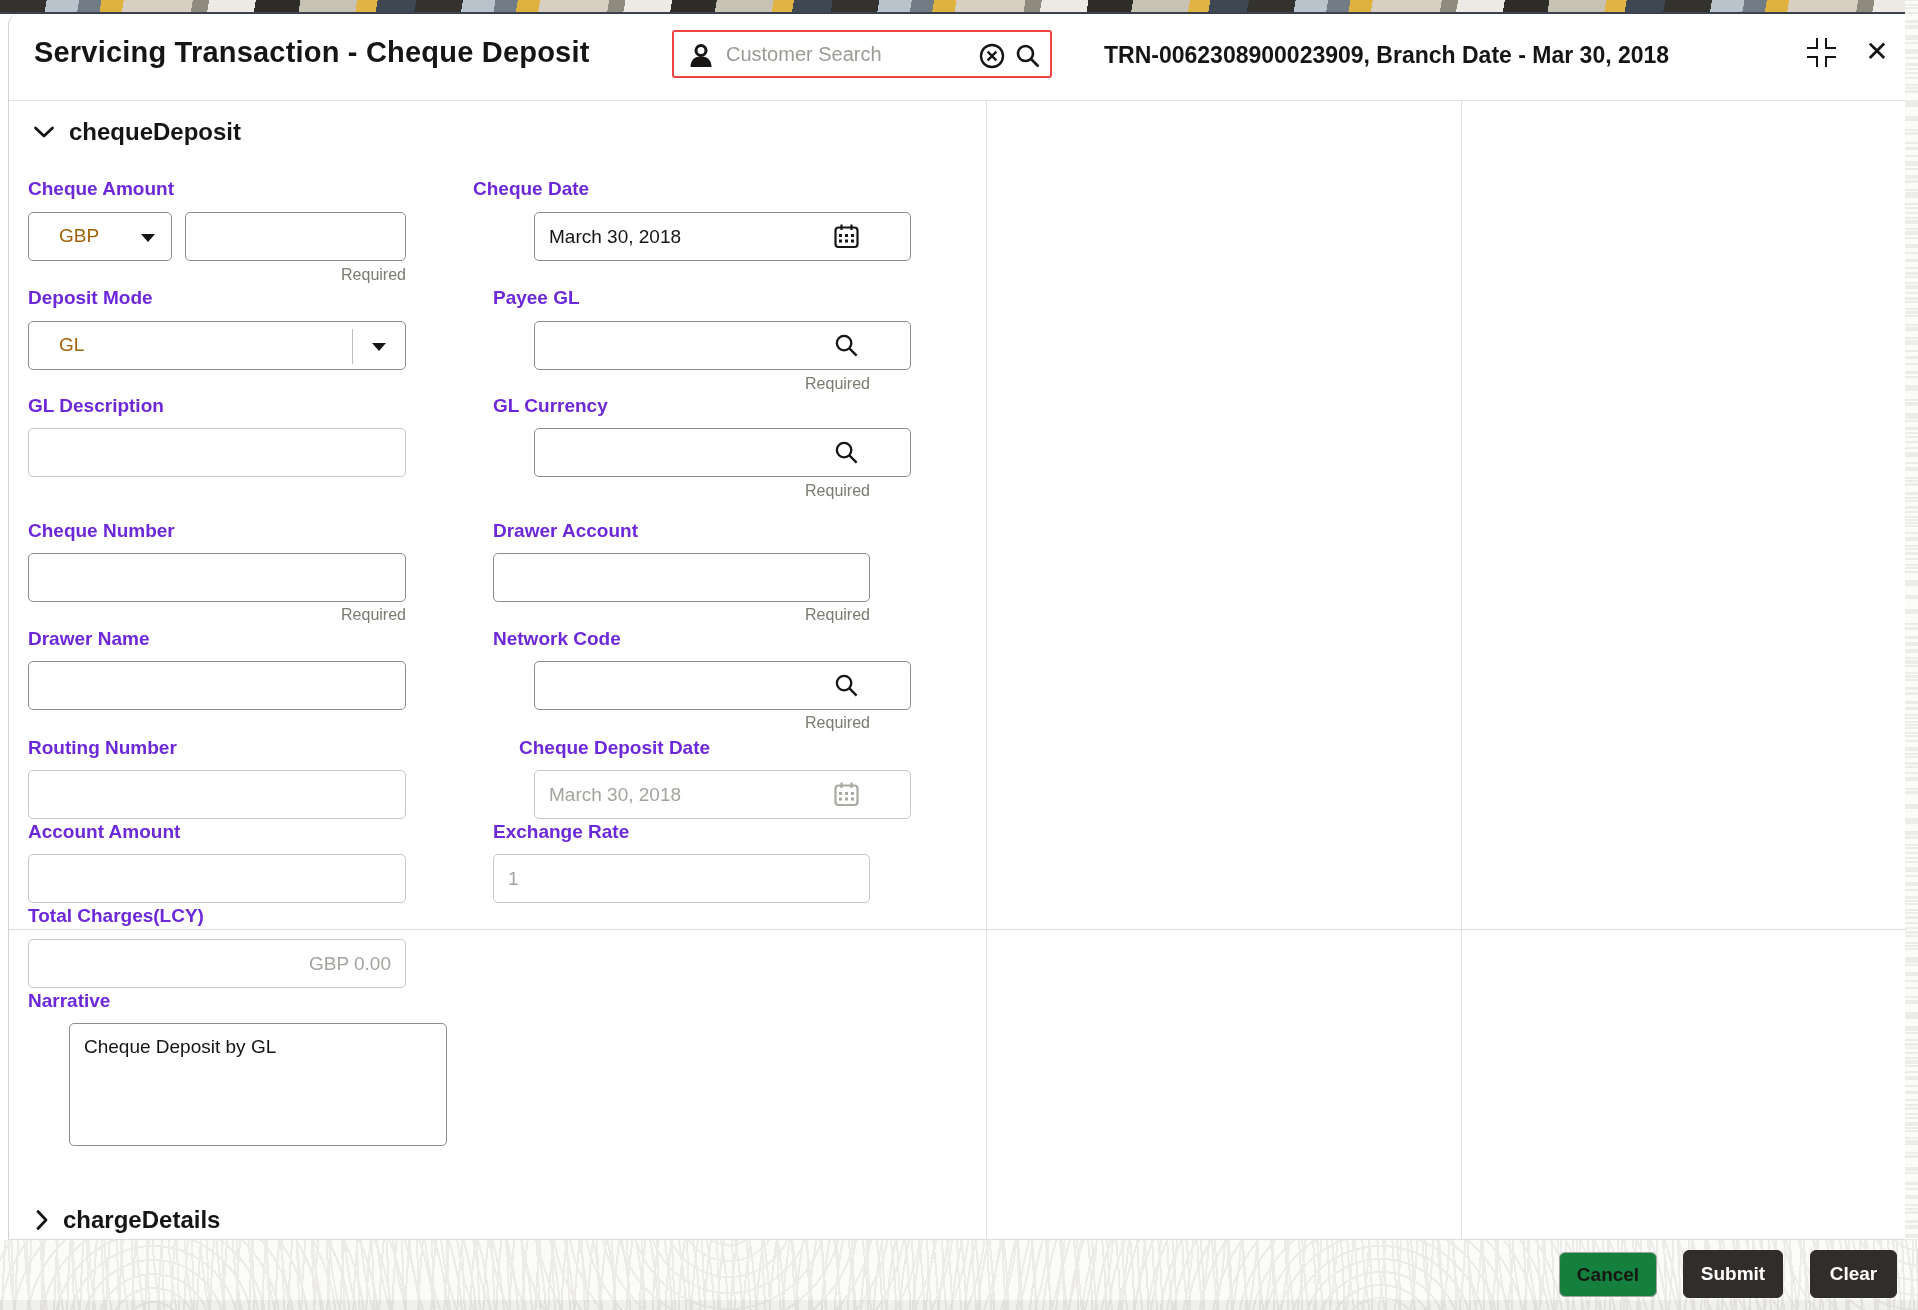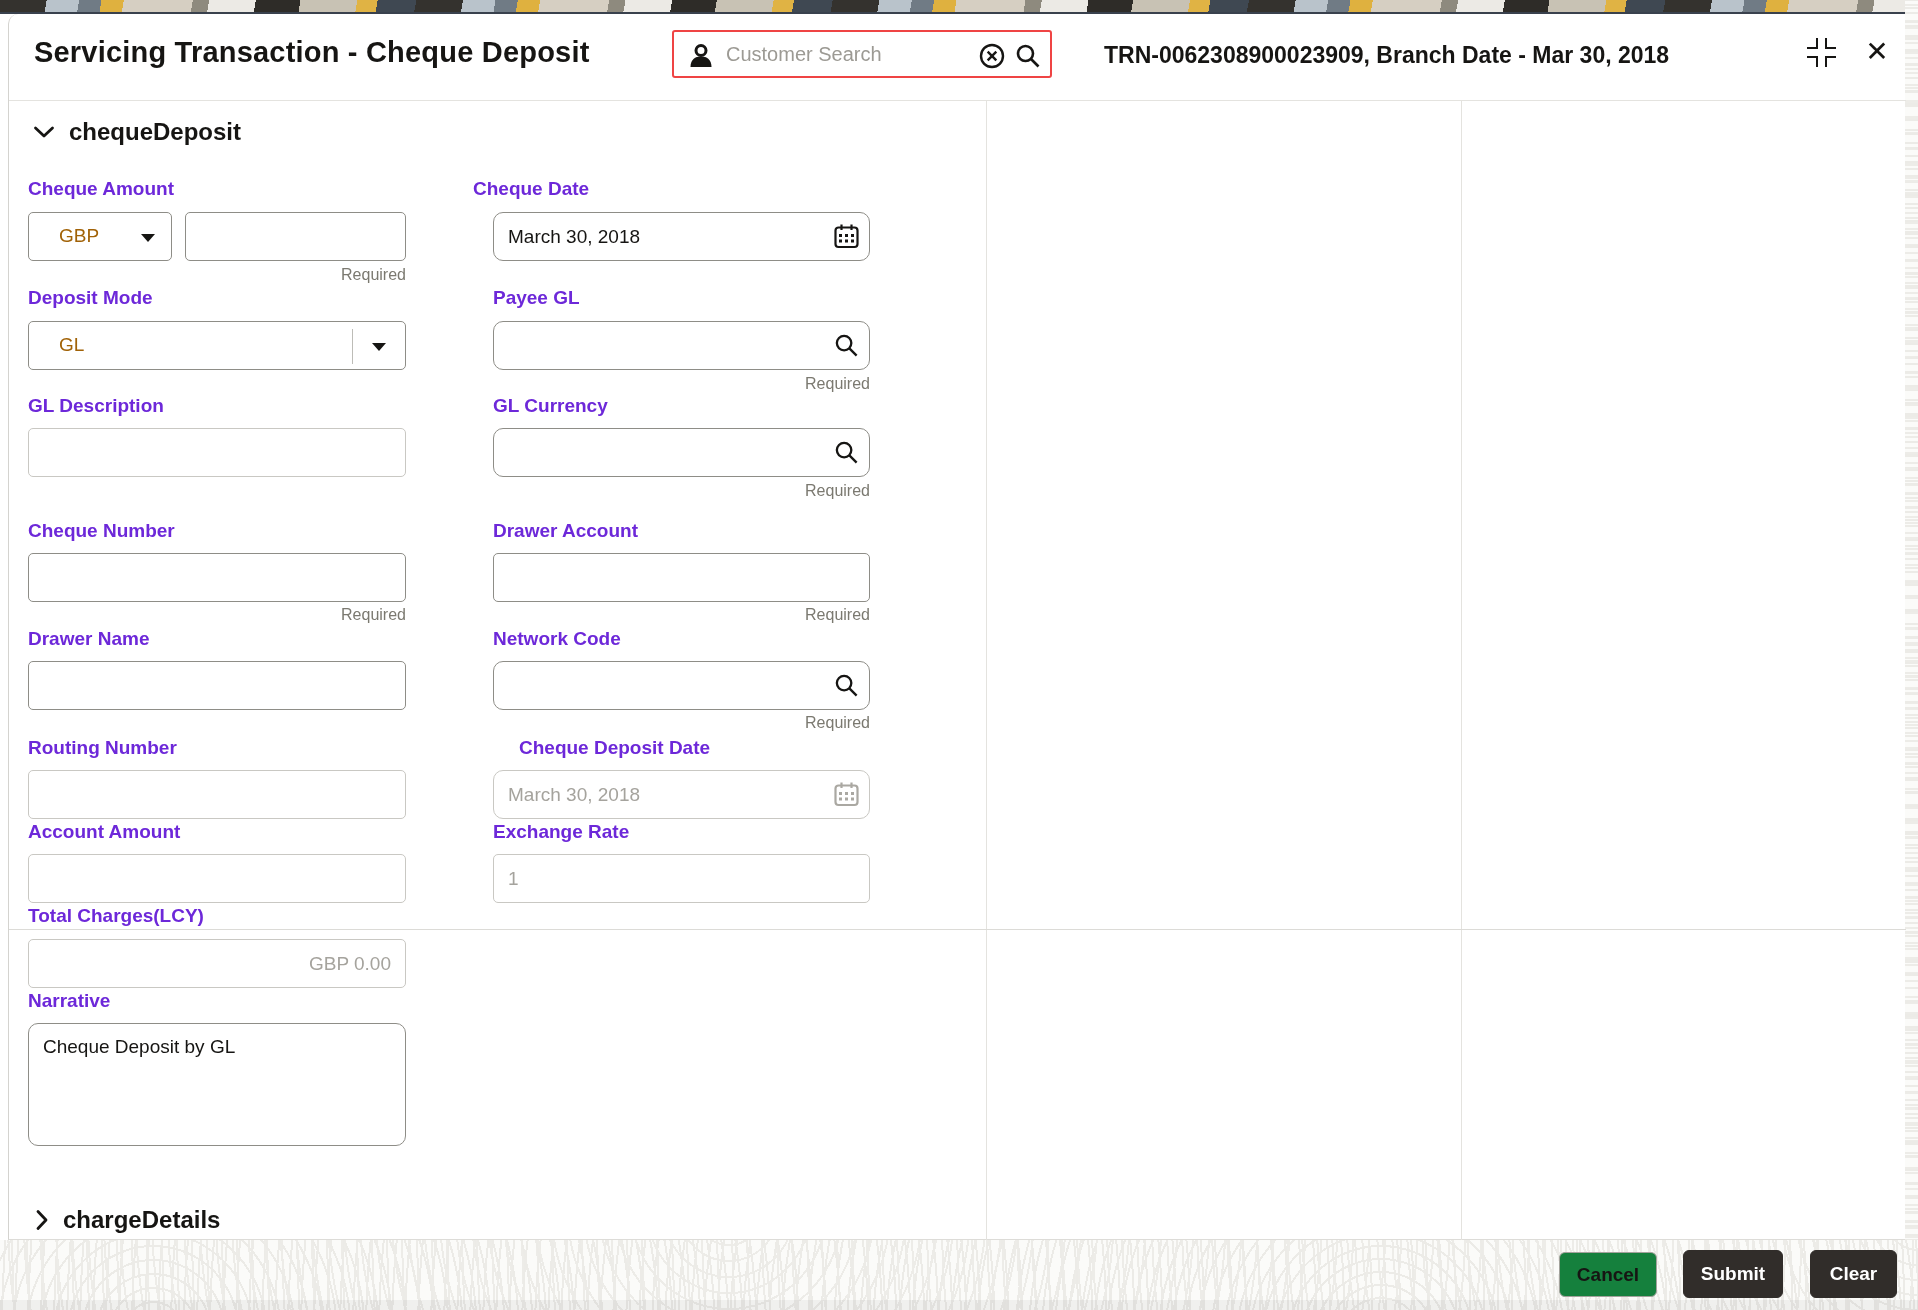--- a/index.html
+++ b/index.html
@@ -59,22 +59,22 @@
   .sechead { position:absolute; display:flex; align-items:center; gap:14px; cursor:pointer; }
   .sechead .sectxt { font-size:24px; font-weight:bold; color:#161513; }
   .lbl { position:absolute; font-size:19px; font-weight:bold; color:#6d28d9; white-space:nowrap; }
   .inp { position:absolute; height:49px; border:1px solid #8e8d87; border-radius:5px; background:#fff;
     font-family:inherit; font-size:19px; color:#161513; padding:0 14px; outline:none; }
   .inp.lightb { border-color:#c9c8c3; }
   .inp.dis { border-color:#c9c8c3; color:#a5a39d; }
   .inp.amountr { text-align:right; }
   .req { position:absolute; font-size:16px; color:#7b7970; text-align:right; width:120px; }
   .fieldwrap { position:absolute; }
-  .fieldwrap input, .fieldwrap textarea { width:100%; height:100%; border:1px solid #8e8d87; border-radius:10px;
-    font-family:inherit; font-size:19px; color:#161513; padding:0 46px 0 14px; outline:none; background:#fff; }
+  .fieldwrap input, .fieldwrap textarea { width:100%; height:100%; border:1px solid #8e8d87; border-radius:5px;
+    font-family:inherit; font-size:19px; color:#161513; padding:0 46px 0 14px; outline:none; background:#fff;margin-left:41px; }
   .fieldwrap.lightb input, .fieldwrap.lightb textarea { border-color:#c9c8c3; }
   .fieldwrap.dis input { border-color:#c9c8c3; color:#a5a39d; }
   .fld-icon { position:absolute; right:10px; top:11px; pointer-events:auto; cursor:pointer; }
   .narrative textarea { padding:12px 14px; resize:none; font-size:19px; }
 
   .selectbox { position:absolute; height:49px; border:1px solid #8e8d87; border-radius:5px; background:#fff; cursor:pointer; }
   .selectbox .selval { position:absolute; left:14px; top:12px; font-size:19px; color:#a16207;margin-left:16px; }
   .caret { position:absolute; width:0; height:0; border-left:7px solid transparent; border-right:7px solid transparent; border-top:8px solid #161513; }
   .combosep { position:absolute; right:52px; top:7px; width:1px; height:35px; background:#bdbcb7; }
 

